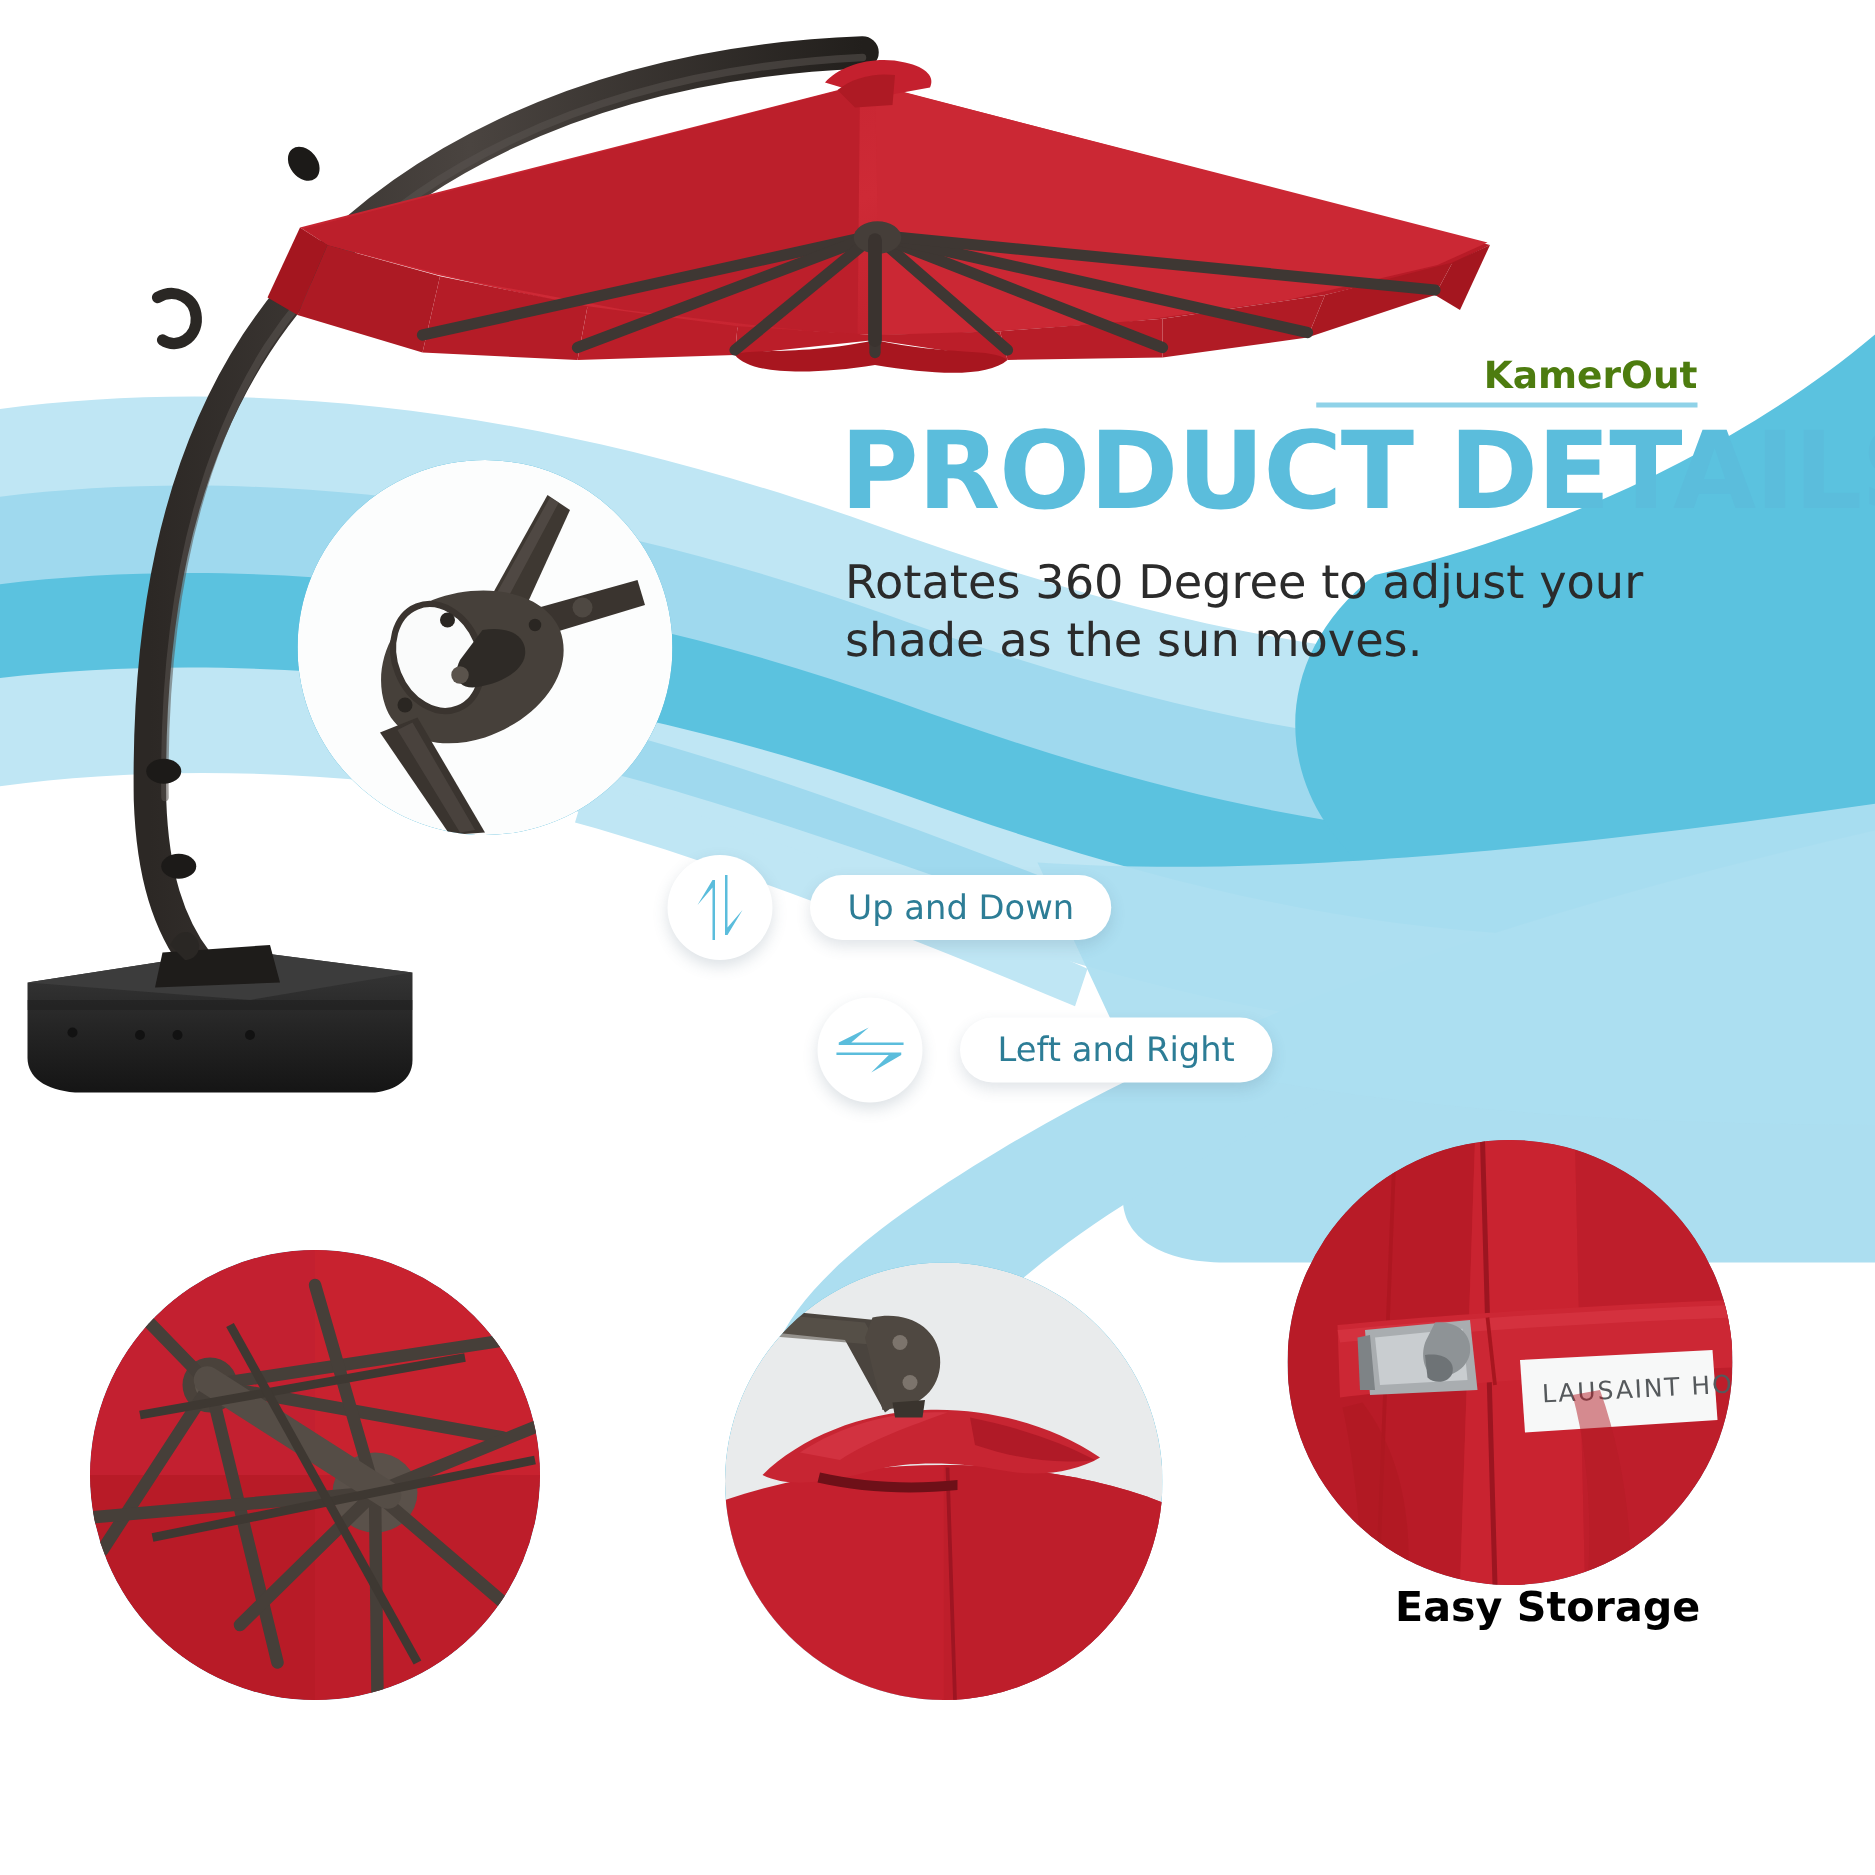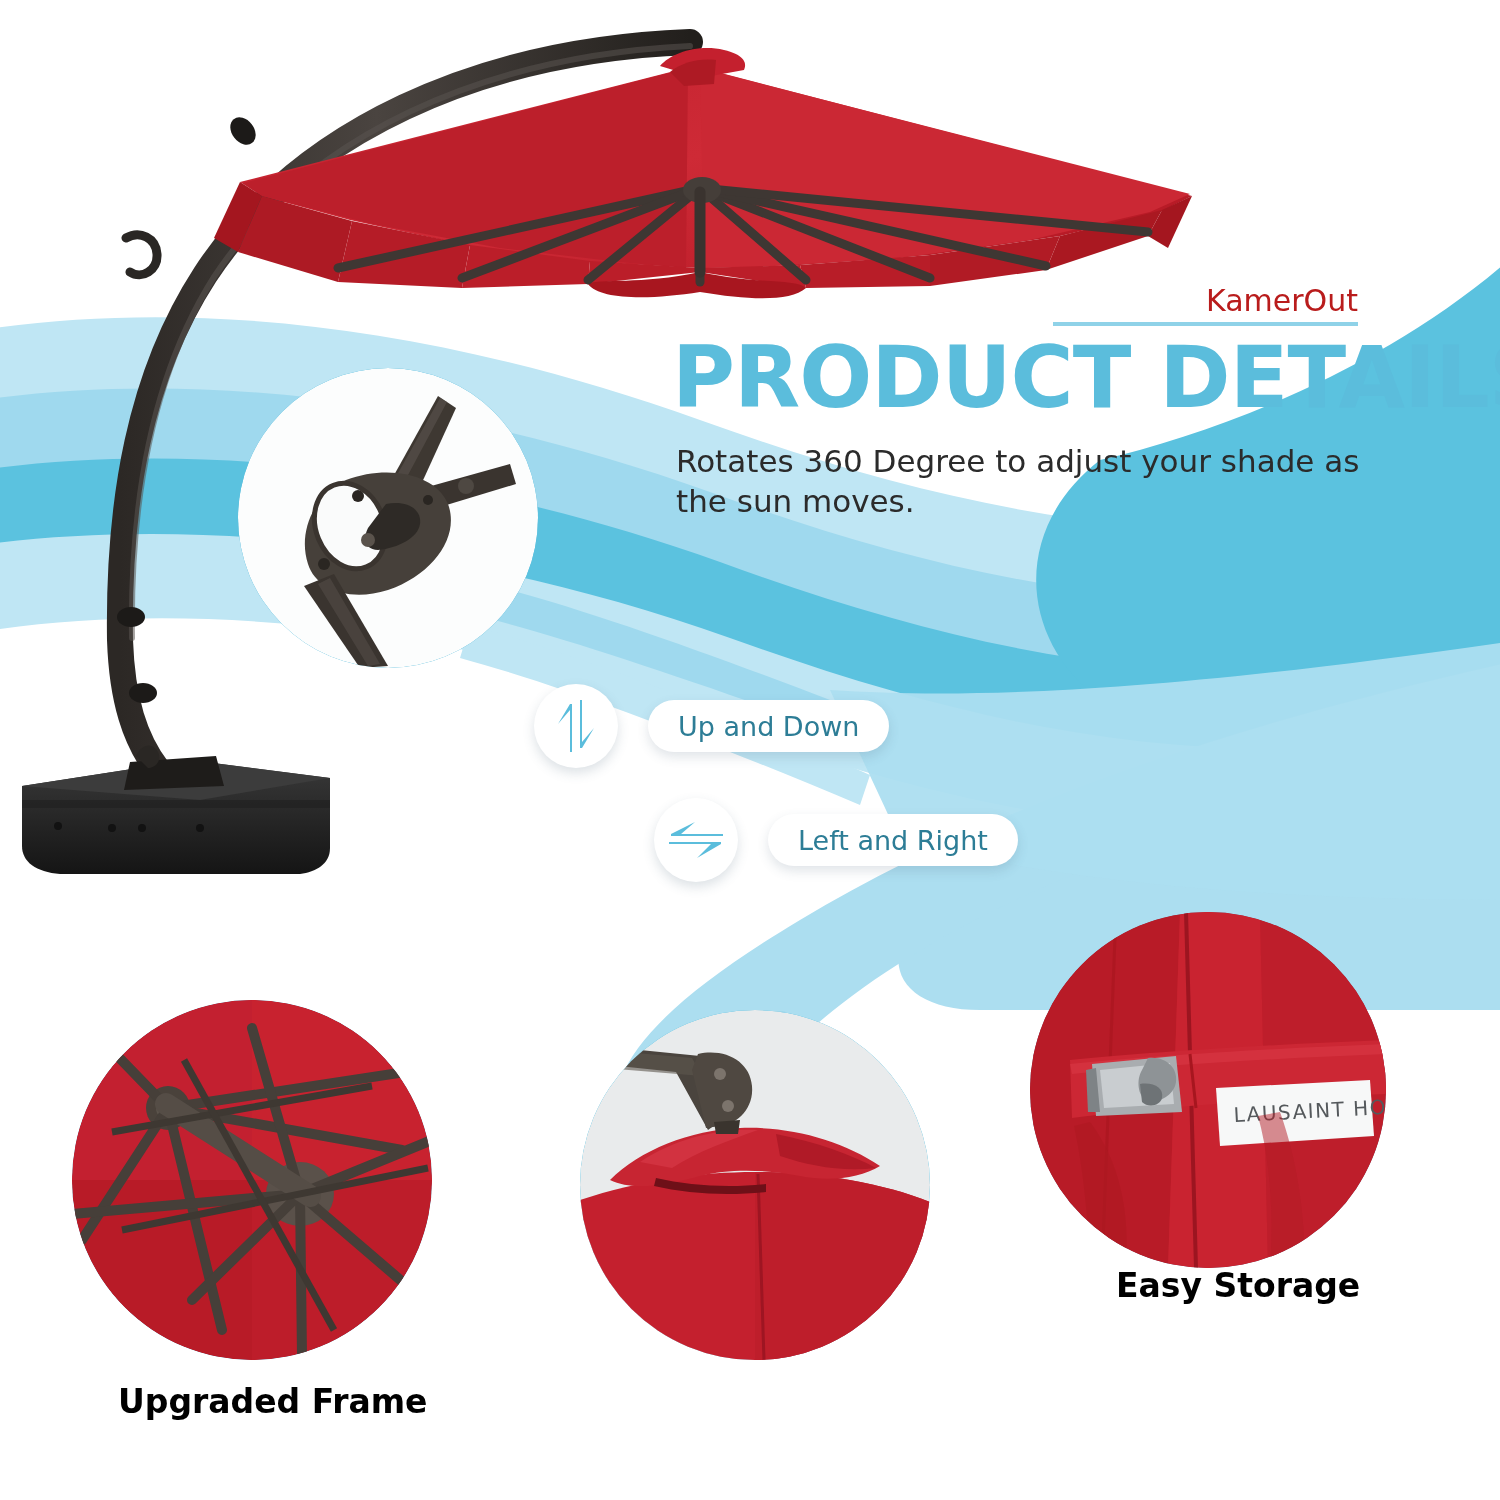--- a/index.html
+++ b/index.html
@@ -31,22 +31,22 @@
     left: 672px;
     top: 286px;
     width: 700px;
   }
   .brand-row {
     text-align: right;
     padding-right: 14px;
   }
   .brand-name {
     font-size: 30px;
-    font-weight: normal;
-    color: #b91c1c;
+    font-weight: bold;
+    color: #4d7c0f;
     letter-spacing: 0px;
     line-height: 1.0;
     display: inline-block;
   }
   .brand-underline {
     height: 4px;
     background: #8FD2E8;
     width: 305px;
     margin-left: auto;
     margin-top: 6px;
@@ -56,21 +56,21 @@
     font-size: 86px;
     font-weight: bold;
     color: #5BBDDC;
     letter-spacing: -1px;
     line-height: 1.0;
     text-align: right;
     margin-top: 8px;
     white-space: nowrap;
   }
   .subtitle {
-    font-size: 31px;
+    font-size: 37px;
     color: #2B2B2B;
     line-height: 1.28;
     text-align: left;
     margin-top: 22px;
     margin-left: 4px;
     font-weight: 400;
   }
 
   
   .badge-group { position: absolute; z-index: 6; }
@@ -327,21 +327,20 @@
 
       <path d="M 94,104 L 238,196" stroke="#554D46" stroke-width="22" stroke-linecap="round"></path>
 
       <g stroke="#3E3832" stroke-width="7">
         <line x1="50" y1="230" x2="356" y2="168"></line>
         <line x1="40" y1="132" x2="300" y2="86"></line>
         <line x1="112" y1="60" x2="262" y2="330"></line>
       </g>
     </svg>
   </div>
-  <div class="caption" style="left:118px; top:1382px;">Upgraded Frame</div>
 
   <div class="detail-circle ring-thick" style="left:580px; top:1010px; width:350px; height:350px;">
     <svg viewBox="0 0 350 350" width="350" height="350">
       <circle cx="175" cy="175" r="175" fill="#E9EBEC"></circle>
 
       <path d="M 0,190 C 60,170 120,162 175,162 C 235,162 300,172 350,192 L 350,350 L 0,350 Z" fill="#C4202E"></path>
       <path d="M 175,162 L 175,350 L 350,350 L 350,192 C 300,172 235,162 175,162 Z" fill="#BE1E2B"></path>
 
       <path d="M 178,164 L 184,350" stroke="#9E1522" stroke-width="3"></path>
 

